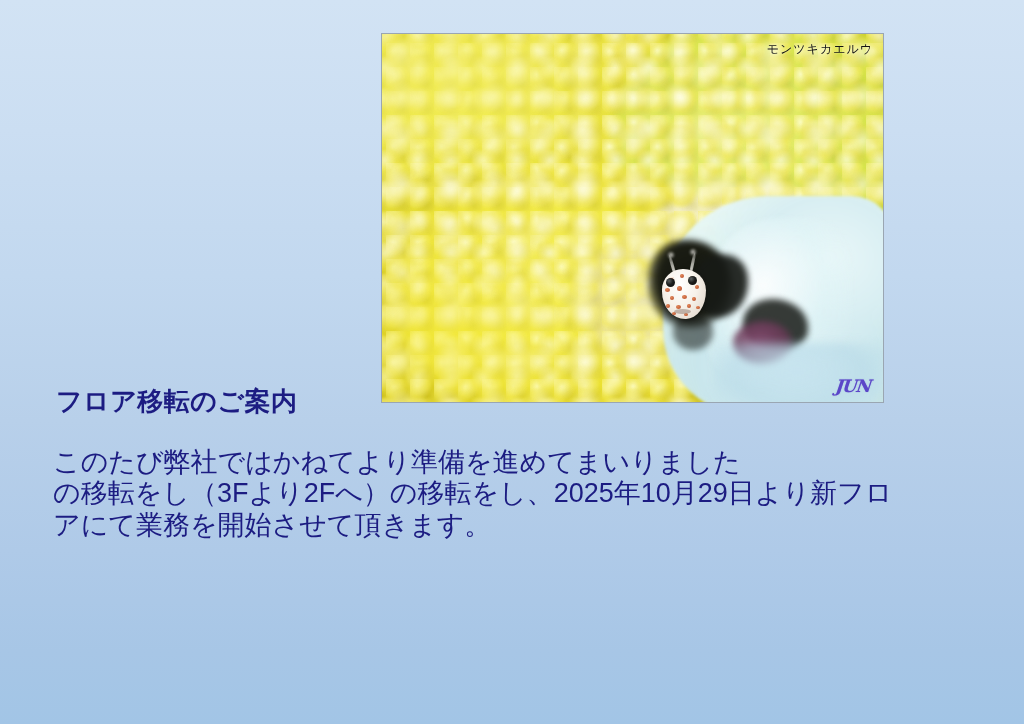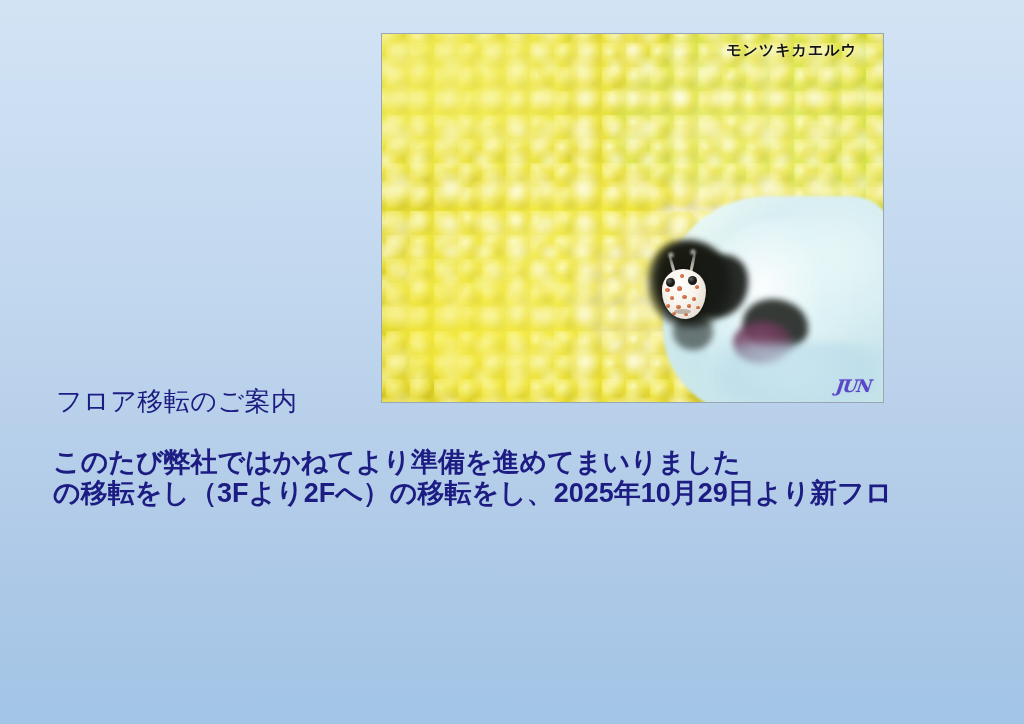--- a/index.html
+++ b/index.html
@@ -271,25 +271,25 @@
   .spot {
     position: absolute;
     border-radius: 50%;
     background: radial-gradient(circle at 38% 35%, #e07b44 0%, #c2542b 55%, #a8431f 100%);
     opacity: .9;
   }
 
   
   .photo-caption {
     position: absolute;
-    right: 26px;
+    right: 10px;
     top: 7px;
     font-family: "DejaVu Sans", "Liberation Sans", sans-serif;
-    font-size: 15px;
-    font-weight: 700;
+    font-size: 12px;
+    font-weight: 400;
     letter-spacing: 1px;
     color: #121212;
     text-shadow: 0 0 2px rgba(255,255,255,.5);
     white-space: nowrap;
   }
   .photo-signature {
     position: absolute;
     right: 12px;
     bottom: 6px;
     font-family: "DejaVu Serif", "Liberation Serif", serif;
@@ -302,32 +302,32 @@
     text-shadow: 0 0 1px rgba(91,70,200,.6);
     white-space: nowrap;
   }
 
   
   .notice-title {
     position: absolute;
     left: 56px;
     top: 384px;
     font-size: 26px;
-    font-weight: 400;
+    font-weight: 700;
     color: #1c1c82;
     letter-spacing: .5px;
     white-space: nowrap;
   }
   .notice-body {
     position: absolute;
     left: 53px;
     top: 447px;
     width: 950px;
     font-size: 27px;
-    font-weight: 700;
+    font-weight: 400;
     color: #1c1c82;
     line-height: 1.16;
     letter-spacing: 0px;
   }
   .notice-body .line {
     display: block;
     white-space: nowrap;
   }
   .notice-note {
     position: absolute;
@@ -407,18 +407,19 @@
 
       <div class="photo-signature">JUN</div>
     </div>
   </div>
 
   <div class="notice-title">フロア移転のご案内</div>
 
   <div class="notice-body">
     <span class="line">このたび弊社ではかねてより準備を進めてまいりました</span>
     <span class="line">の移転をし（3Fより2Fへ）の移転をし、2025年10月29日より新フロ</span>
+    <span class="line">アにて業務を開始させて頂きます。</span>
   </div>
 
   <div class="notice-note">
   </div>
 
 </div>
 
 </body></html>

